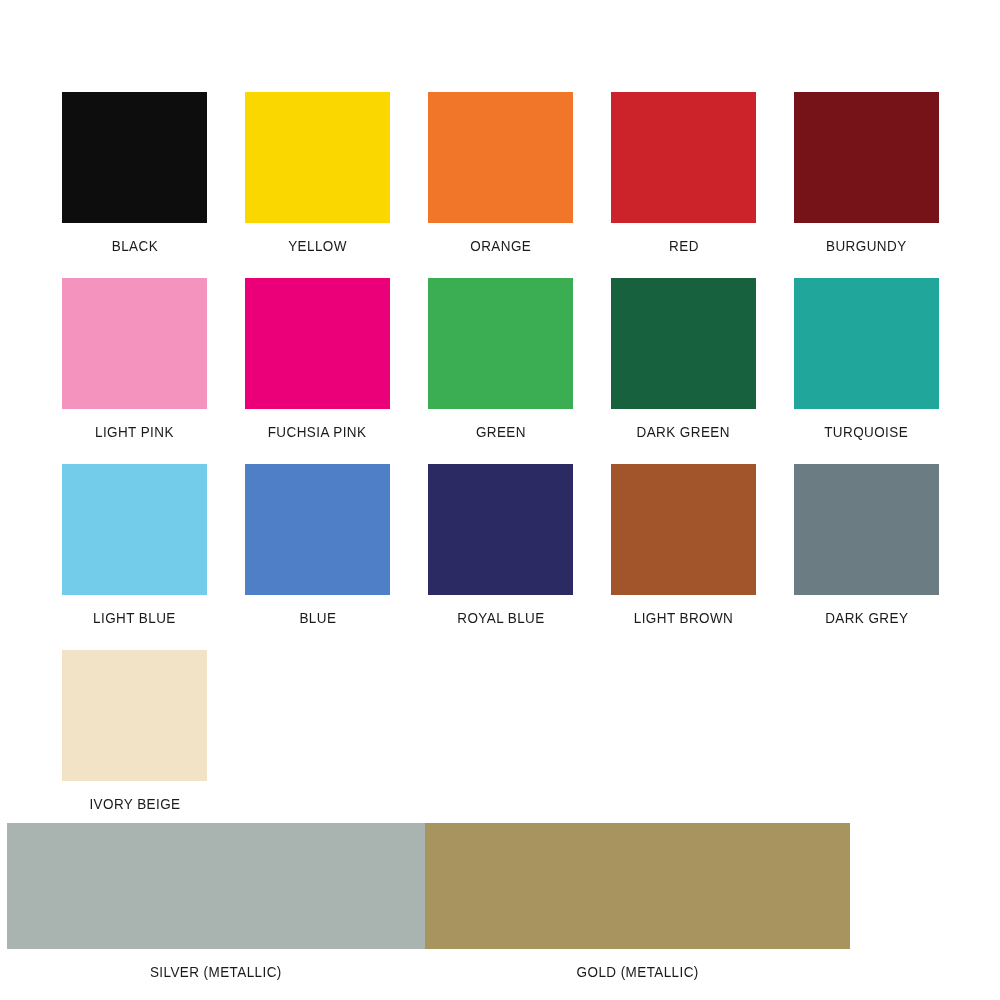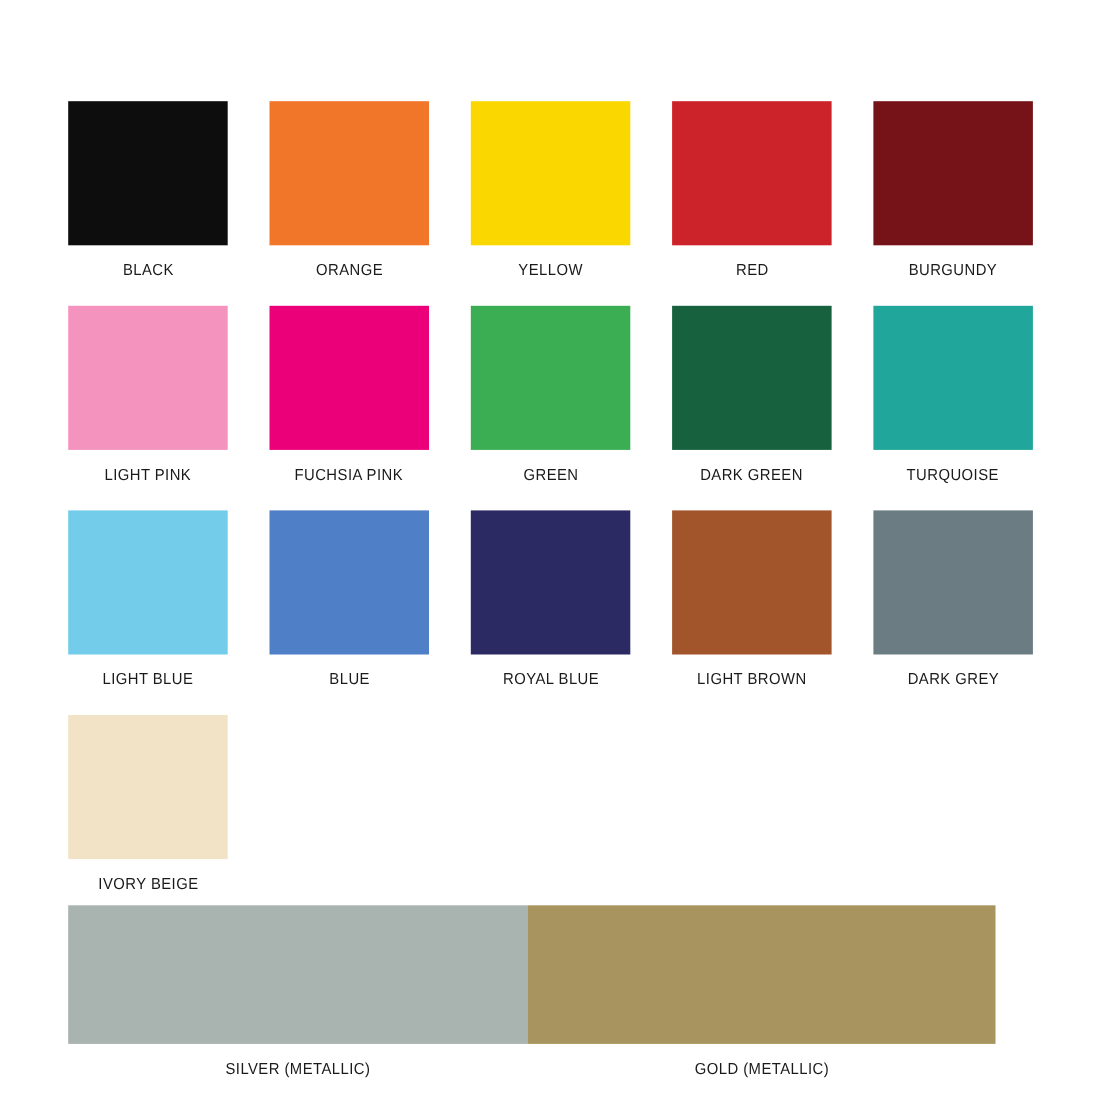--- a/index.html
+++ b/index.html
@@ -70,21 +70,21 @@
     transform-origin: center top;
   }
 
   
   .metallic-row {
     position: absolute;
     left: 62px;
     top: 788px;
     width: 788px;
     display: flex;
-    justify-content: flex-start;
+    justify-content: flex-end;
   }
 
   .metallic-cell {
     display: flex;
     flex-direction: column;
     align-items: center;
   }
 
   .metallic-chip {
     height: 126px;
@@ -112,26 +112,26 @@
 <body style="background-color: rgb(255, 255, 255);">
 
 <div id="color-chart">
 
   <div class="swatch-grid">
       <div class="swatch-cell">
         <div class="swatch-chip" style="background-color: rgb(13, 13, 13);"></div>
         <div class="swatch-label">BLACK</div>
       </div>
       <div class="swatch-cell">
+        <div class="swatch-chip" style="background-color: rgb(251, 215, 0);"></div>
+        <div class="swatch-label">YELLOW</div>
+      </div>
+      <div class="swatch-cell">
         <div class="swatch-chip" style="background-color: rgb(241, 118, 42);"></div>
         <div class="swatch-label">ORANGE</div>
-      </div>
-      <div class="swatch-cell">
-        <div class="swatch-chip" style="background-color: rgb(251, 215, 0);"></div>
-        <div class="swatch-label">YELLOW</div>
       </div>
       <div class="swatch-cell">
         <div class="swatch-chip" style="background-color: rgb(204, 34, 41);"></div>
         <div class="swatch-label">RED</div>
       </div>
       <div class="swatch-cell">
         <div class="swatch-chip" style="background-color: rgb(117, 19, 25);"></div>
         <div class="swatch-label">BURGUNDY</div>
       </div>
       <div class="swatch-cell">

